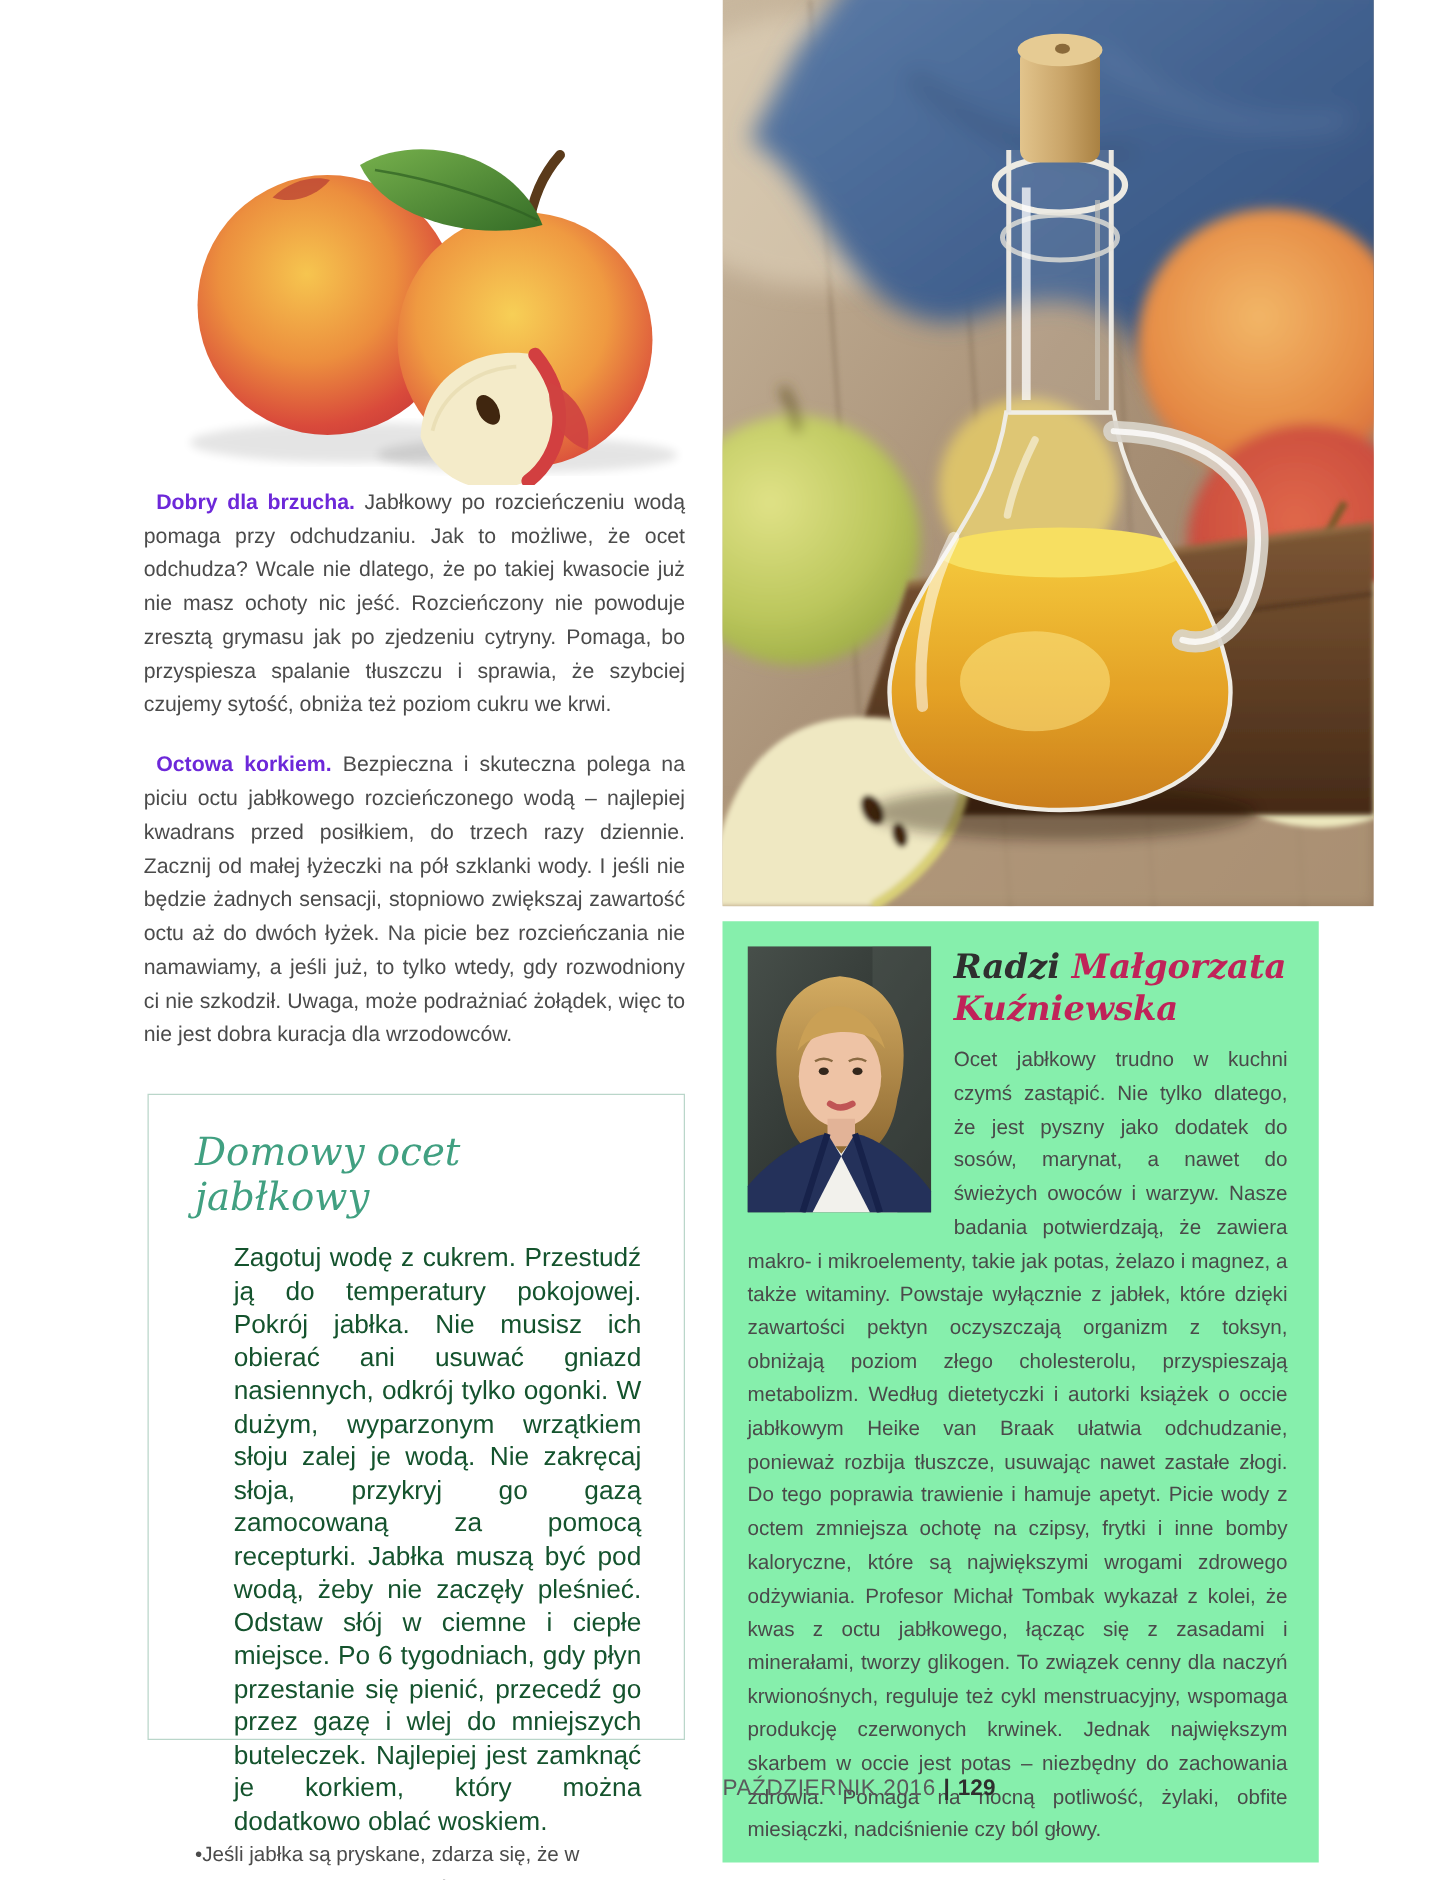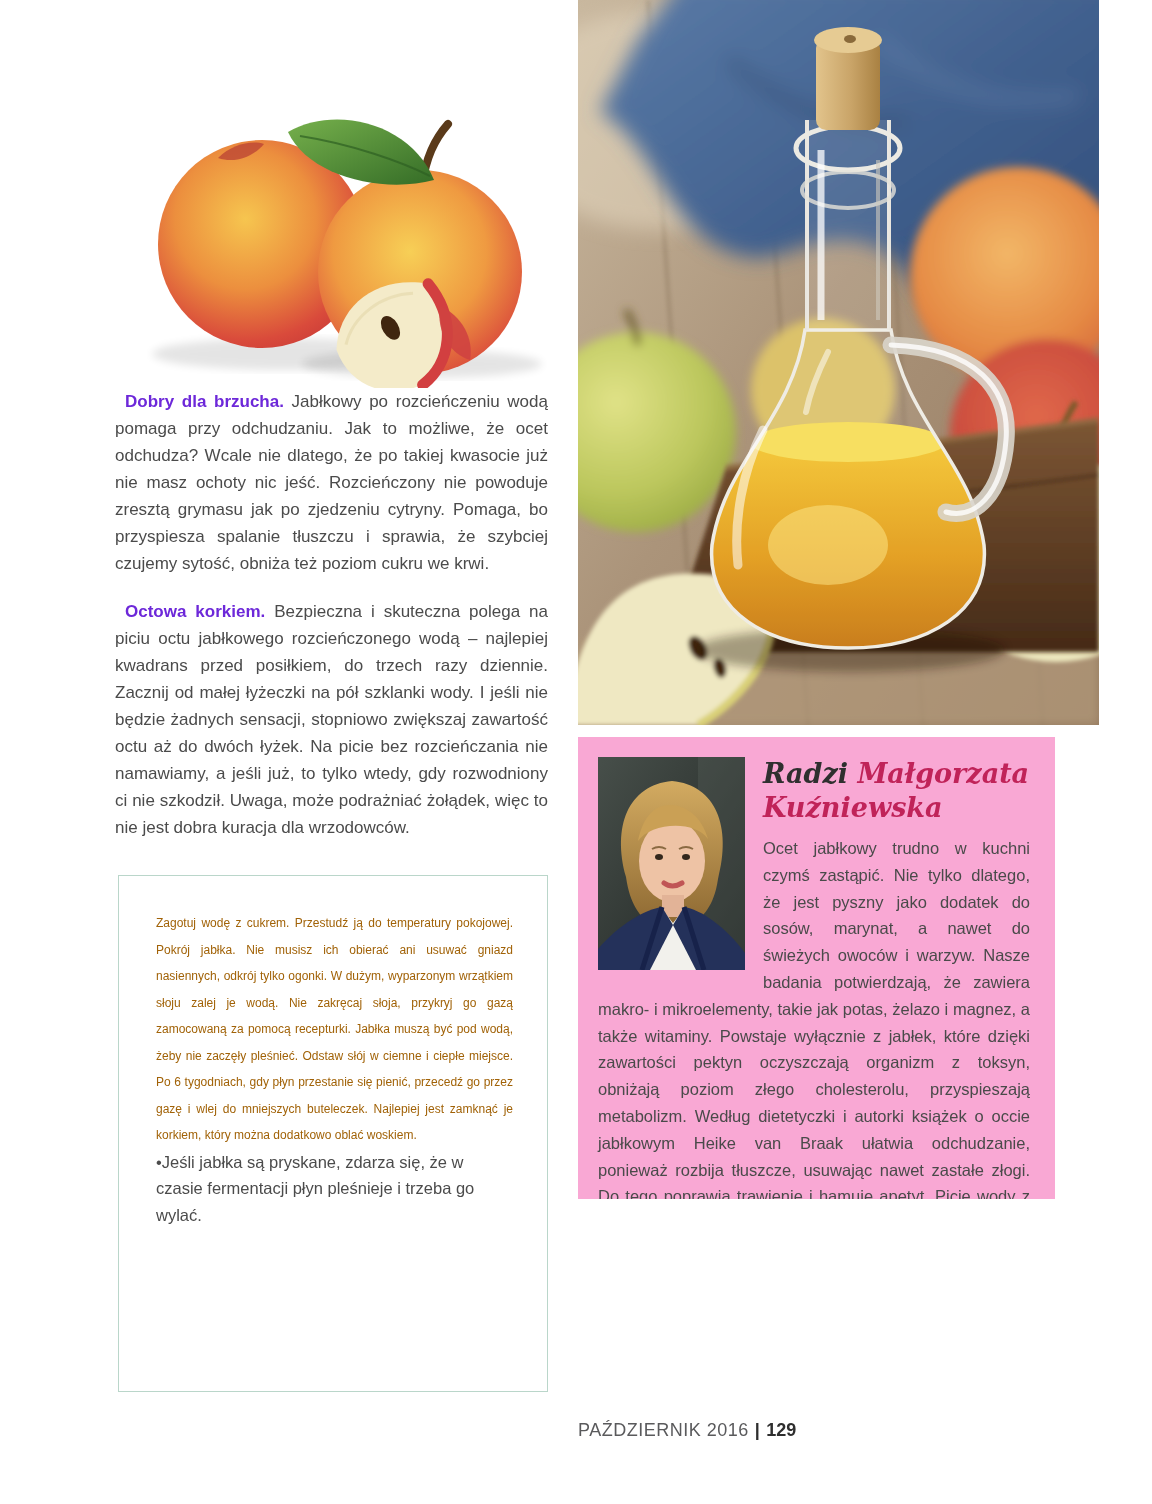--- a/index.html
+++ b/index.html
@@ -13,28 +13,28 @@
              font-size:17px; line-height:27px; text-align:justify; }
   .leftcol p { margin-bottom:21px; }
   .lead { font-weight:bold; color:#6d28d9;margin-left:10px; }
 
   .recipe-box { position:absolute; left:118px; top:875px; width:430px; height:517px;
                 border:1px solid #bad6ca; background:#fff; padding:16px 34px 0 37px; }
   .recipe-title { font-family:"DejaVu Serif", serif; font-style:italic; font-weight:normal;
                   color:#41a081; font-size:31px; line-height:36px; margin-top:12px; }
   .recipe-ingredients { margin-top:12px; font-size:16.5px; line-height:26px; color:#1d1d1d; font-weight:bold; }
   .recipe-ingredients .ing-label { color:#8b8b8b; font-weight:normal; }
-  .recipe-body { margin-top:18px; font-size:12px; line-height:26.5px; color:#a16207; text-align:justify; }
+  .recipe-body { margin-top:18px; font-size:21px; line-height:26.5px; color:#14532d; text-align:justify;margin-left:31px; }
   .recipe-bullet { font-size:16.5px; line-height:26.5px; color:#4b4b4b; }
 
   
   .main-photo { position:absolute; left:578px; top:0; width:521px; height:725px; overflow:hidden; }
 
-  .expert-box { position:absolute; left:578px; top:737px; width:477px; height:462px;
-                background:#f9a8d4; padding:18px 25px 0 20px; overflow:hidden; }
+  .expert-box { position:absolute; left:578px; top:737px; width:477px; height:753px;
+                background:#86efac; padding:18px 25px 0 20px; overflow:hidden; }
   .expert-photo { float:left; width:147px; height:213px; margin:2px 18px 6px 0; }
   .expert-title { font-family:"DejaVu Serif", serif; font-style:italic; font-size:27px;
                   line-height:34px; color:#2f2f2f; padding-top:2px; }
   .expert-name { color:#c02359; font-weight:bold; }
   .expert-firm { display:block; color:#2f2f2f; }
   .expert-body { margin-top:10px; font-size:16.5px; line-height:26.8px; color:#4a4a4a; text-align:justify; }
 
   .footer { position:absolute; left:578px; top:1420px; width:462px; 
             font-size:18px; color:#5a5a5c; letter-spacing:.5px; }
   .footer .sep { font-weight:bold; color:#2e2e2e; margin:0 6px; }
@@ -89,20 +89,21 @@
       <span class="lead">Dobry dla brzucha.</span>
       <span>Jabłkowy po rozcieńczeniu wodą pomaga przy odchudzaniu. Jak to możliwe, że ocet odchudza? Wcale nie dlatego, że po takiej kwasocie już nie masz ochoty nic jeść. Rozcieńczony nie powoduje zresztą grymasu jak po zjedzeniu cytryny. Pomaga, bo przyspiesza spalanie tłuszczu i sprawia, że szybciej czujemy sytość, obniża też poziom cukru we krwi.</span>
     </p>
     <p>
       <span class="lead">Octowa korkiem.</span>
       <span>Bezpieczna i skuteczna polega na piciu octu jabłkowego rozcieńczonego wodą – najlepiej kwadrans przed posiłkiem, do trzech razy dziennie. Zacznij od małej łyżeczki na pół szklanki wody. I jeśli nie będzie żadnych sensacji, stopniowo zwiększaj zawartość octu aż do dwóch łyżek. Na picie bez rozcieńczania nie namawiamy, a jeśli już, to tylko wtedy, gdy rozwodniony ci nie szkodził. Uwaga, może podrażniać żołądek, więc to nie jest dobra kuracja dla wrzodowców.</span>
     </p>
   </div>
 
   <div class="recipe-box">
+    <h2 class="recipe-title">Domowy ocet jabłkowy</h2>
     <p class="recipe-body">Zagotuj wodę z cukrem. Przestudź ją do temperatury pokojowej. Pokrój jabłka. Nie musisz ich obierać ani usuwać gniazd nasiennych, odkrój tylko ogonki. W dużym, wyparzonym wrzątkiem słoju zalej je wodą. Nie zakręcaj słoja, przykryj go gazą zamocowaną za pomocą recepturki. Jabłka muszą być pod wodą, żeby nie zaczęły pleśnieć. Odstaw słój w ciemne i ciepłe miejsce. Po 6 tygodniach, gdy płyn przestanie się pienić, przecedź go przez gazę i wlej do mniejszych buteleczek. Najlepiej jest zamknąć je korkiem, który można dodatkowo oblać woskiem.</p>
     <p class="recipe-bullet">•Jeśli jabłka są pryskane, zdarza się, że w czasie fermentacji płyn pleśnieje i trzeba go wylać.</p>
 
   </div>
 
   <svg class="main-photo" viewBox="0 0 521 725">
     <defs>
       <linearGradient id="gWood" x1="0" y1="0" x2="1" y2="1">
         <stop offset="0%" stop-color="#c9b89f"></stop>
           <stop offset="45%" stop-color="#ab947a"></stop>

